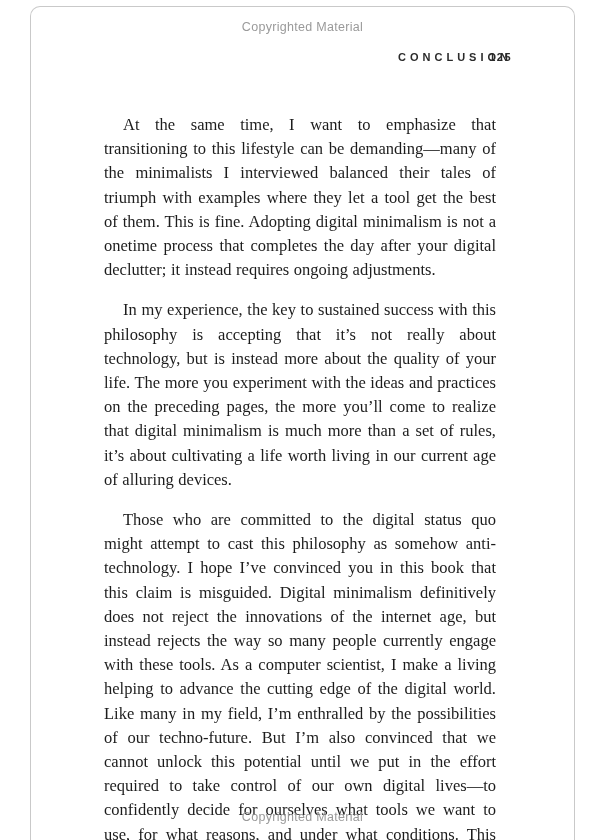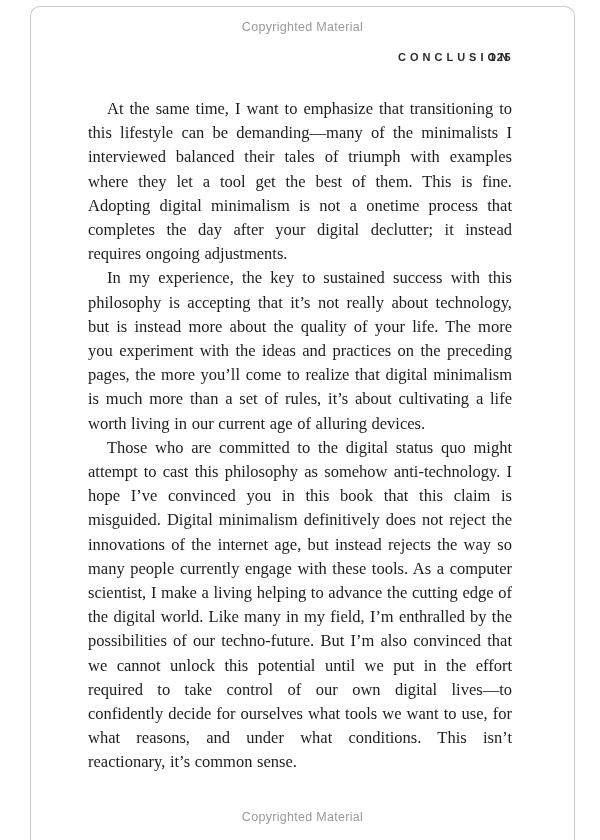--- a/index.html
+++ b/index.html
@@ -74,21 +74,21 @@
     left: 57px;
     width: 424px;
     color: #1c1c1c;
     font-size: 16.5px;
     line-height: 24.2px;
     text-align: justify;
     hyphens: auto;
     -webkit-hyphens: auto;
   }
   .body-text p {
-    margin: 0;
+    margin: 16px;
     padding: 0;
     text-indent: 19px;
     word-spacing: 0.5px;
   }
 </style>
 </head>
 <body>
 
 <div class="canvas">
   <div class="page">

